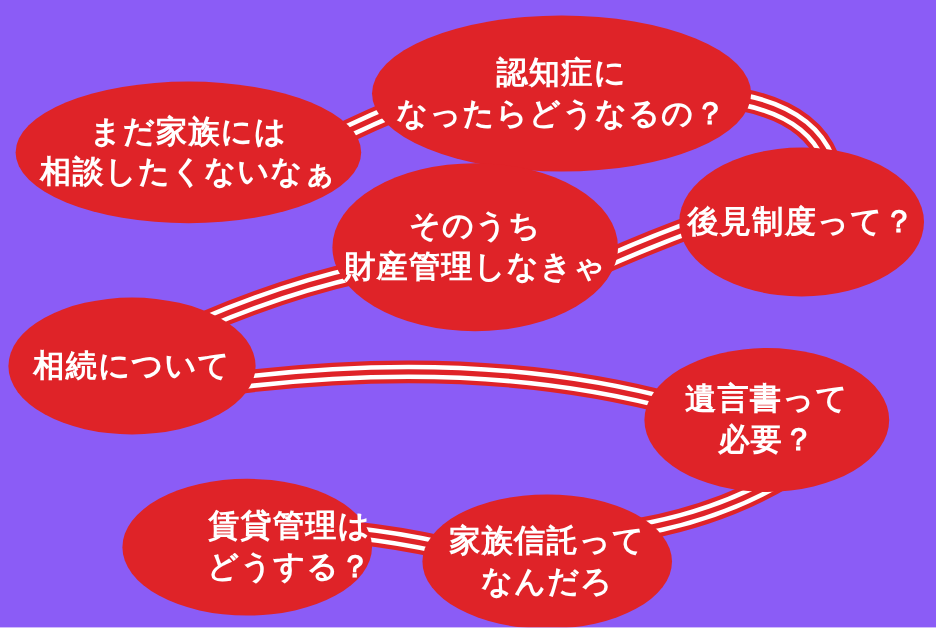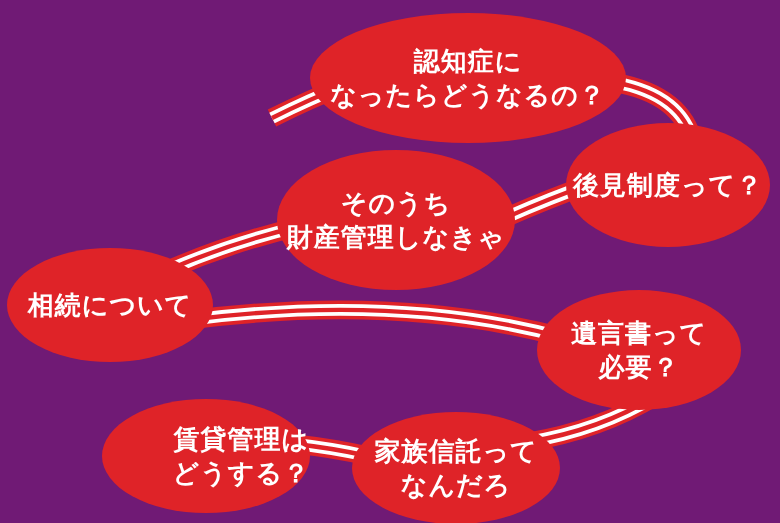--- a/index.html
+++ b/index.html
@@ -3,21 +3,21 @@
 <meta charset="utf-8">
 <style>
   :root { --accent: #DF2328; --label: #FFFFFF; }
   * { margin: 0; padding: 0; box-sizing: border-box; }
   html, body { background: #fff; }
   body { font-family: "DejaVu Sans", "Liberation Sans", sans-serif; }
   .stage {
     position: relative;
     width: 780px;
     height: 523px;
-    background: #701a75;
+    background: #8b5cf6;
     overflow: hidden;
   }
   .wires {
     position: absolute;
     left: 0; top: 0;
     width: 780px; height: 523px;
   }
   .wires use { fill: none; stroke-linecap: butt; }
   .wires .s1 { stroke: var(--accent); stroke-width: 19; }
   .wires .s2 { stroke: #ffffff;       stroke-width: 12; }
@@ -90,26 +90,30 @@
         <use href="#cG" class="s2"></use>
         <use href="#cG" class="s3"></use>
     </g>
   </svg>
 
   <div class="bubble" style="left:310px; top:13px; width:316px; height:130px;">
     <span class="bubble-label">認知症に
 なったらどうなるの？</span>
   </div>
 
+  <div class="bubble" style="left:13px; top:68px; width:288px; height:118px;">
+    <span class="bubble-label">まだ家族には
+相談したくないなぁ</span>
+  </div>
 
   <div class="bubble" style="left:566px; top:123px; width:204px; height:124px;align-items:center;">
     <span class="bubble-label">後見制度って？</span>
   </div>
 
-  <div class="bubble" style="left:277px; top:150px; width:238px; height:140px;">
+  <div class="bubble" style="left:277px; top:136px; width:238px; height:140px;">
     <span class="bubble-label">そのうち
 財産管理しなきゃ</span>
   </div>
 
   <div class="bubble" style="left:537px; top:290px; width:204px; height:120px;">
     <span class="bubble-label">遺言書って
 必要？</span>
   </div>
 
   <div class="bubble" style="left:7px; top:248px; width:206px; height:114px;">

